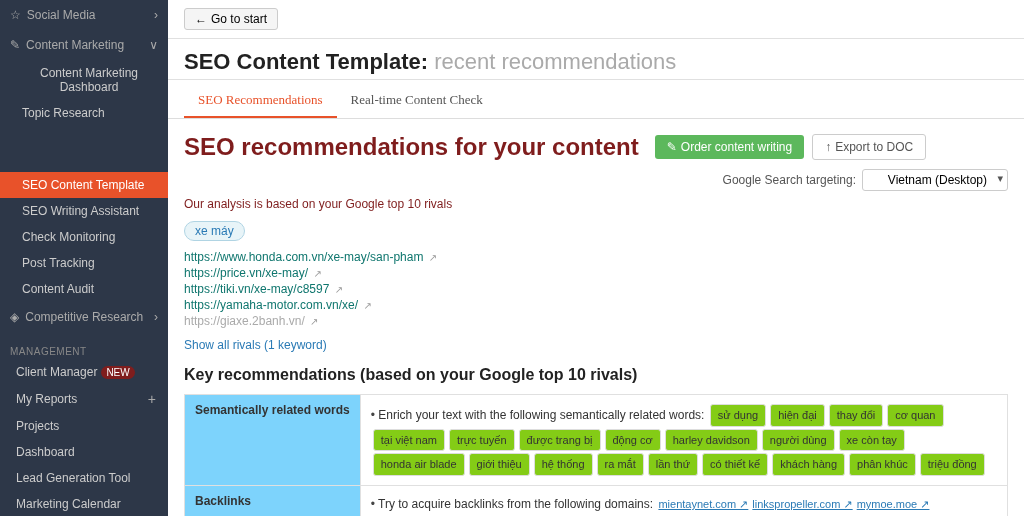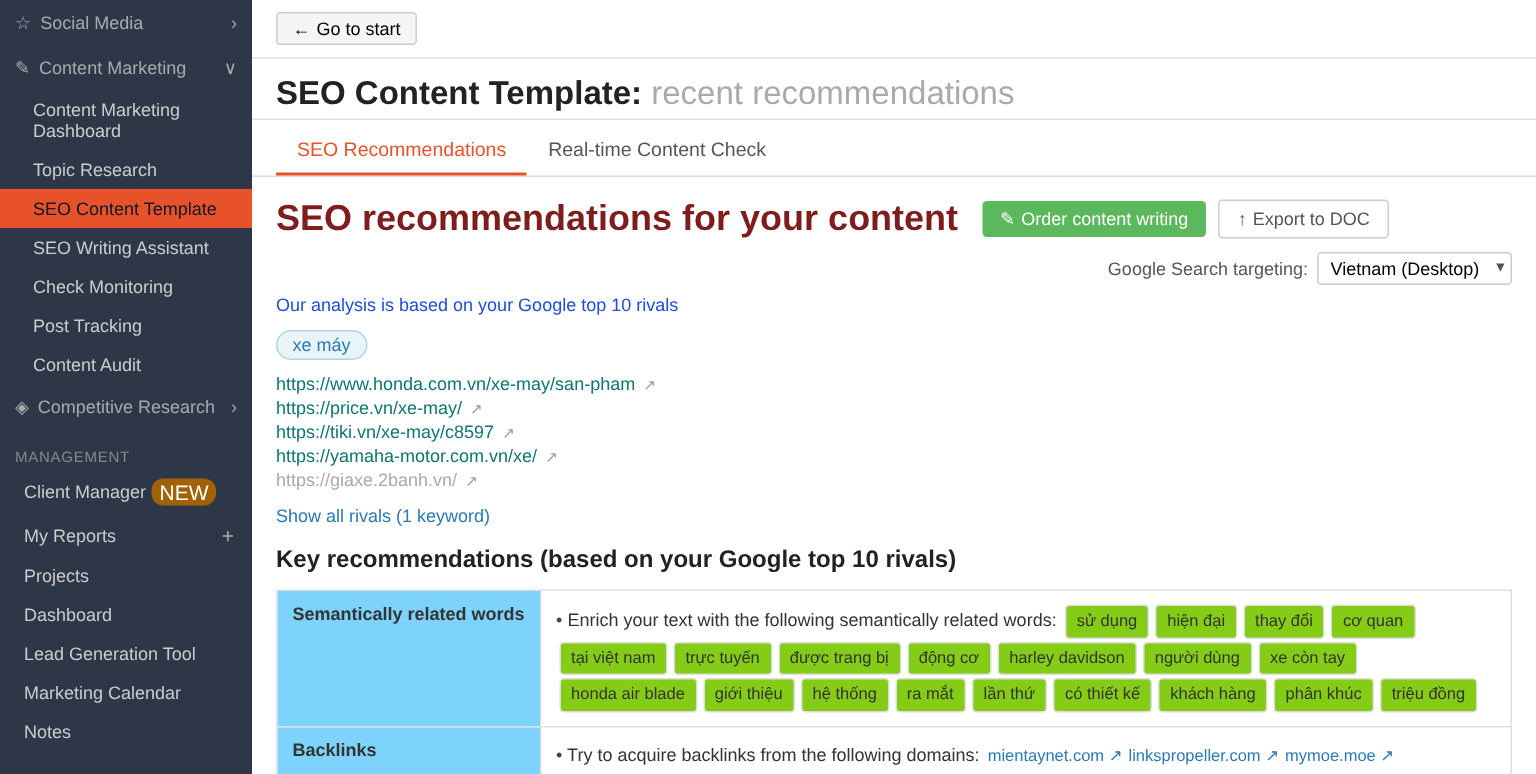--- a/index.html
+++ b/index.html
@@ -27,35 +27,35 @@
       cursor: pointer;
     }
     .sidebar-item {
       display: flex;
       align-items: center;
       padding: 6px 12px 6px 16px;
       font-size: 12px;
       color: #ccc;
       cursor: pointer;
     }
-    .sidebar-item.active { background: #e8522a; color: #0f172a; }
-    .sidebar-item.sub { padding-left: 22px; }
+    .sidebar-item.active { background: #e8522a; color: #ffffff; margin-top: 46px; }
+    .sidebar-item.sub { padding-left: 22px; text-align: center; }
     .sidebar-divider { height: 1px; background: #444; margin: 4px 0; }
     .sidebar-label-section {
       padding: 6px 10px 2px 10px;
       font-size: 10px;
       color: #888;
       text-transform: uppercase;
       letter-spacing: 0.5px;
     }
     .sidebar-badge {
-      background: #a16207;
+      background: #7f1d1d;
       color: #fff;
       border-radius: 8px;
-      font-size: 14px;
+      font-size: 10px;
       padding: 1px 5px;
       margin-left: 4px;
     }
 
     
     #main {
       flex: 1;
       background: #fff;
       display: flex;
       flex-direction: column;
@@ -96,20 +96,21 @@
       font-weight: 400;
     }
 
     
     .tabs {
       display: flex;
       gap: 0;
       padding: 0 16px;
       border-bottom: 1px solid #ddd;
       margin-top: 4px;
+      font-family: Liberation Serif, serif;
     }
     .tab {
       padding: 8px 14px;
       font-size: 13px;
       cursor: pointer;
       color: #555;
       border-bottom: 2px solid transparent;
     }
     .tab.active {
       color: #e8522a;
@@ -165,43 +166,44 @@
       margin-left: auto;
       font-size: 12px;
       color: #555;
       display: flex;
       align-items: center;
       gap: 6px;
     }
     .targeting-select {
       border: 1px solid #ccc;
       border-radius: 3px;
-      padding: 3px 20px 3px 8px;
+      padding: 3px 20px 3px 24px;
       font-size: 12px;
       background: #fff;
       appearance: none;
       cursor: pointer;
       position: relative;
+      text-align: right;
     }
     .targeting-wrapper {
       position: relative;
       display: inline-block;
     }
     .targeting-wrapper::after {
       content: '▾';
       position: absolute;
       right: 5px;
       top: 3px;
       font-size: 11px;
       pointer-events: none;
     }
 
     .analysis-note {
       font-size: 12px;
-      color: #1d4ed8;
+      color: #7f1d1d;
       margin-bottom: 10px;
     }
 
     
     .keyword-tag {
       display: inline-block;
       background: #e8f4f8;
       border: 1px solid #b0d4e3;
       border-radius: 12px;
       padding: 2px 10px;
@@ -277,20 +279,21 @@
       padding: 1px 7px;
       margin: 1px 2px;
       font-size: 11px;
       color: #333;
     }
     .domain-link {
       display: inline-block;
       color: #2a7ab5;
       font-size: 11px;
       margin: 1px 2px;
+      text-decoration: underline;
     }
 
     .bullet-prefix {
       color: #444;
       font-size: 12px;
     }
   </style>
 </head>
 <body>
 

